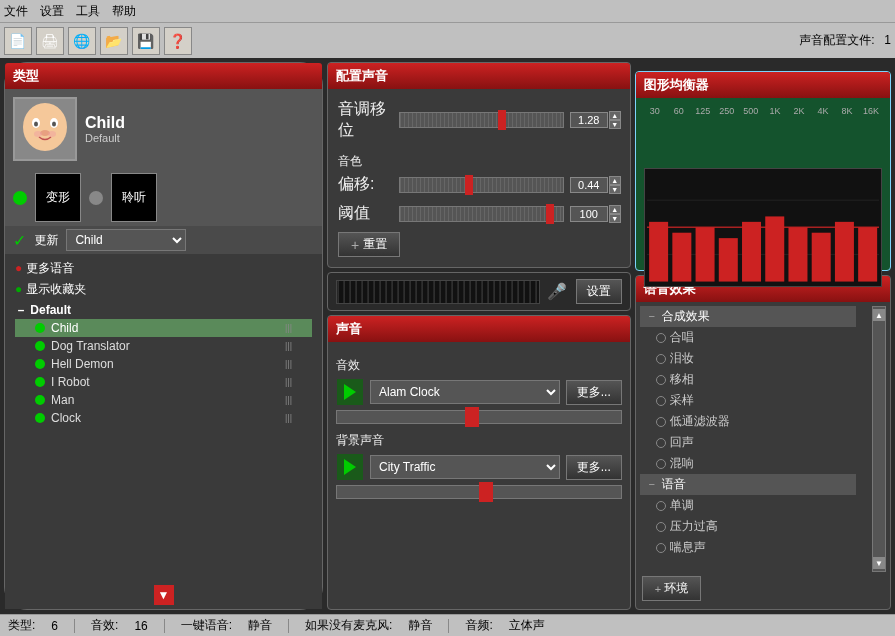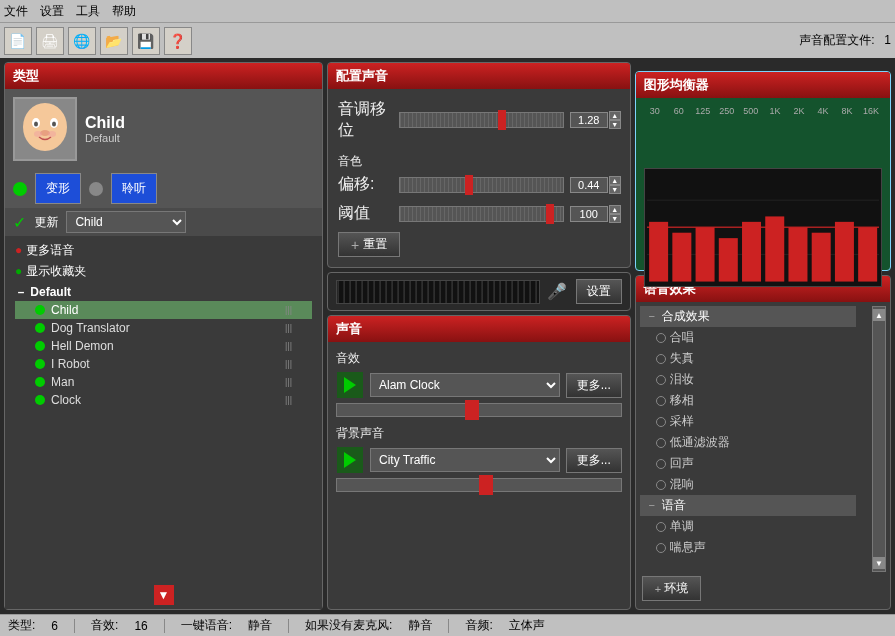--- a/index.html
+++ b/index.html
@@ -14,35 +14,35 @@
     .toolbar-btn { width: 28px; height: 28px; background: #d4d0c8; border: 1px solid #888; display: flex; align-items: center; justify-content: center; cursor: pointer; font-size: 14px; }
 
     
     .main-content { display: flex; gap: 4px; padding: 4px; height: calc(636px - 58px - 22px); }
 
     
     .panel { background: #3a3a3a; border: 1px solid #666; border-radius: 4px; }
     .panel-header { background: linear-gradient(to bottom, #cc2222, #881111); color: #fff; font-weight: bold; padding: 4px 8px; border-radius: 3px 3px 0 0; font-size: 13px; }
 
     
-    .left-panel { width: 336px; display: flex; flex-direction: column; gap: 0; }
+    .left-panel { width: 336px; display: flex; flex-direction: column; gap: 0; border-radius: 23px; }
     .left-panel .panel-header { }
 
     
     .char-preview { background: #555; padding: 8px; display: flex; align-items: center; gap: 8px; }
     .char-avatar { width: 64px; height: 64px; background: #888; border: 2px solid #999; display: flex; align-items: center; justify-content: center; font-size: 28px; }
     .char-info { flex: 1; }
     .char-name { font-size: 16px; font-weight: bold; color: #fff; }
     .char-sub { font-size: 11px; color: #ccc; }
 
     
     .char-controls { background: #555; padding: 4px 8px; display: flex; align-items: center; gap: 8px; }
     .indicator-green { width: 14px; height: 14px; background: #00cc00; border-radius: 50%; display: inline-block; }
     .indicator-gray { width: 14px; height: 14px; background: #888; border-radius: 50%; display: inline-block; }
-    .ctrl-btn { background: #1d4ed8; color: #fff; border: 1px solid #888; padding: 6px 10px; cursor: pointer; font-size: 12px; }
+    .ctrl-btn { background: #000000; color: #fff; border: 1px solid #888; padding: 15px 10px; cursor: pointer; font-size: 12px; }
 
     
     .update-row { background: #4a4a4a; padding: 3px 8px; display: flex; align-items: center; gap: 8px; }
     .checkmark { color: #00cc00; font-size: 16px; cursor: pointer; }
     .update-select { background: #555; color: #fff; border: 1px solid #777; padding: 2px 4px; width: 120px; font-size: 12px; }
 
     
     .voice-list { flex: 1; background: #3a3a3a; overflow-y: auto; padding: 4px 0; }
     .voice-list-action { padding: 2px 10px; cursor: pointer; font-size: 12px; }
     .voice-list-action.red-dot::before { content: '●'; color: #cc2222; margin-right: 4px; }
@@ -79,21 +79,21 @@
 
     
     .audio-bar-panel { background: #2a2a2a; border: 1px solid #666; border-radius: 4px; padding: 6px 8px; display: flex; align-items: center; gap: 8px; }
     .audio-bar { flex: 1; height: 22px; background: #111; border: 1px solid #555; }
     .settings-btn { background: linear-gradient(to bottom, #555, #333); color: #fff; border: 1px solid #777; padding: 3px 10px; cursor: pointer; font-size: 12px; display: flex; align-items: center; gap: 4px; }
     .mic-icon { font-size: 16px; }
 
     
     .sound-panel { background: #3a3a3a; border: 1px solid #666; border-radius: 4px; flex: 1; }
     .sound-body { padding: 8px; }
-    .sound-section { margin-bottom: 8px; }
+    .sound-section { margin-bottom: 8px; margin-top: 7px; }
     .sound-section-label { color: #eee; font-size: 12px; margin-bottom: 4px; }
     .sound-row { display: flex; align-items: center; gap: 6px; margin-bottom: 4px; }
     .play-btn-wrapper { width: 28px; height: 28px; background: #1a5a1a; border: 1px solid #3a3a3a; display: flex; align-items: center; justify-content: center; cursor: pointer; }
     .play-triangle { width: 0; height: 0; border-top: 8px solid transparent; border-bottom: 8px solid transparent; border-left: 12px solid #00cc00; }
     .sound-select { background: #555; color: #fff; border: 1px solid #777; padding: 3px 4px; flex: 1; font-size: 12px; }
     .more-btn { background: linear-gradient(to bottom, #555, #333); color: #fff; border: 1px solid #777; padding: 3px 10px; cursor: pointer; font-size: 12px; }
     .volume-slider { width: 100%; height: 14px; background: #555; border: 1px solid #777; position: relative; margin-top: 4px; }
     .volume-thumb { position: absolute; top: 50%; transform: translateY(-50%); width: 14px; height: 20px; background: #cc2222; cursor: pointer; left: 50%; }
 
     
@@ -406,24 +406,20 @@
               <div class="effects-group-header">
                 <span class="minus">－</span>
                 <span>合成效果</span>
               </div>
               <div class="effects-item">
                   <span class="radio-circle"></span>
                   <span>合唱</span>
                 </div>
               <div class="effects-item">
                   <span class="radio-circle"></span>
-                  <span>失真</span>
-                </div>
-              <div class="effects-item">
-                  <span class="radio-circle"></span>
                   <span>泪妆</span>
                 </div>
               <div class="effects-item">
                   <span class="radio-circle"></span>
                   <span>移相</span>
                 </div>
               <div class="effects-item">
                   <span class="radio-circle"></span>
                   <span>采样</span>
                 </div>
@@ -442,20 +438,24 @@
             </div>
 
             <div class="effects-group">
               <div class="effects-group-header">
                 <span class="minus">－</span>
                 <span>语音</span>
               </div>
               <div class="effects-item">
                   <span class="radio-circle"></span>
                   <span>单调</span>
+                </div>
+              <div class="effects-item">
+                  <span class="radio-circle"></span>
+                  <span>压力过高</span>
                 </div>
               <div class="effects-item">
                   <span class="radio-circle"></span>
                   <span>喘息声</span>
                 </div>
             </div>
 
           </div>
 
           <div style="width:14px; background:#555; border:1px solid #777; display:flex; flex-direction:column; align-items:center;">

